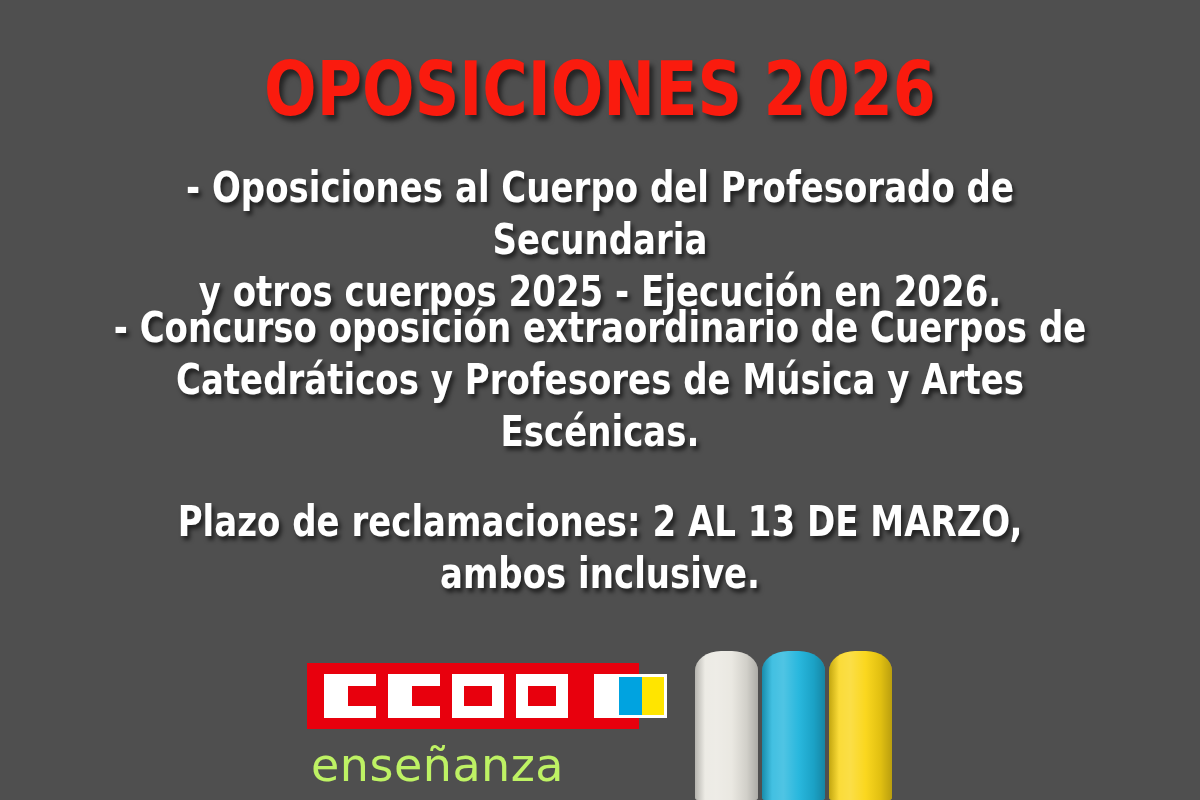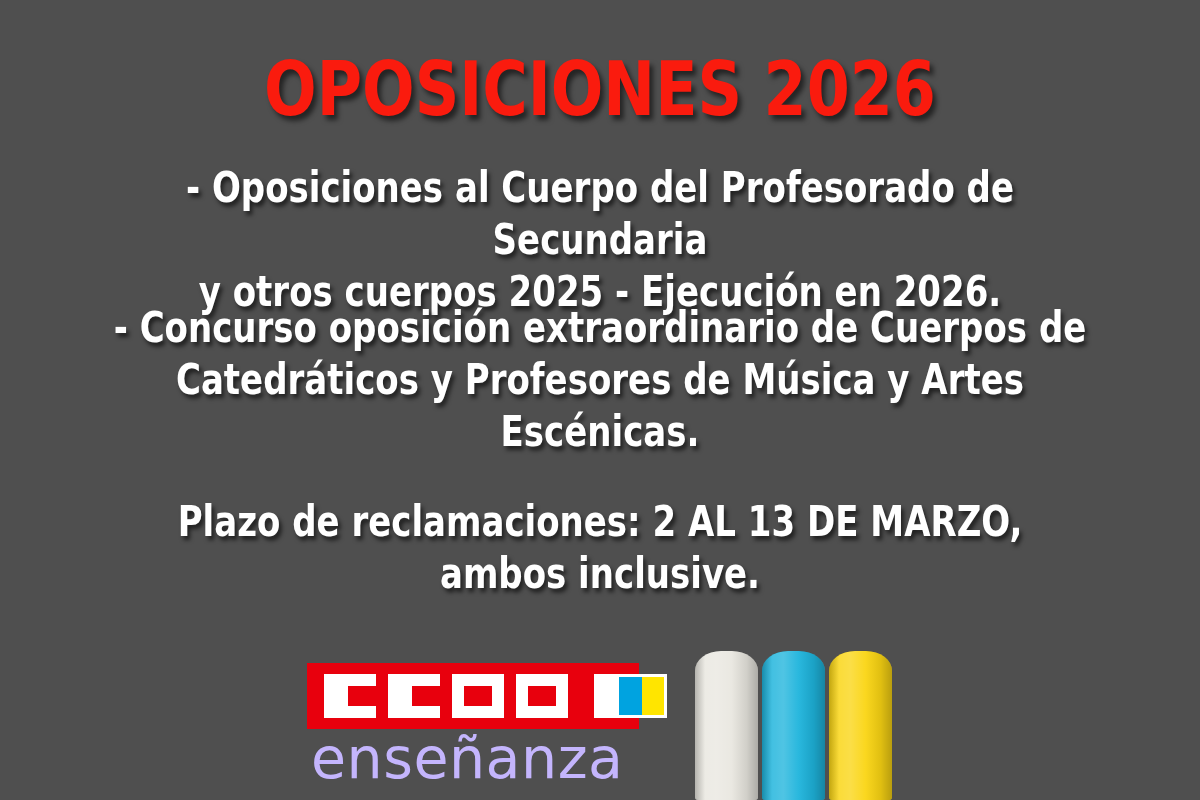--- a/index.html
+++ b/index.html
@@ -124,25 +124,25 @@
     padding: 3px;
     display: flex;
     margin-left: 14px;
   }
   #flag .stripe { height: 100%; }
   #flag .stripe-white  { flex: 1; background: #ffffff; }
   #flag .stripe-blue   { flex: 1; background: #00a3e0; }
   #flag .stripe-yellow { flex: 1; background: #ffe500; }
 
   #logo-word {
-    margin-top: 0;
-    color: #c4b5fd;
+    margin-top: 12px;
+    color: #bef264;
     font-family: "DejaVu Sans", "Liberation Sans", sans-serif;
     font-weight: normal;
-    font-size: 57px;
+    font-size: 46px;
     line-height: 1.05;
     letter-spacing: 0.5px;
     padding-left: 4px;
   }
 
   
   #chalks {
     position: absolute;
     left: 695px;
     top: 651px;

